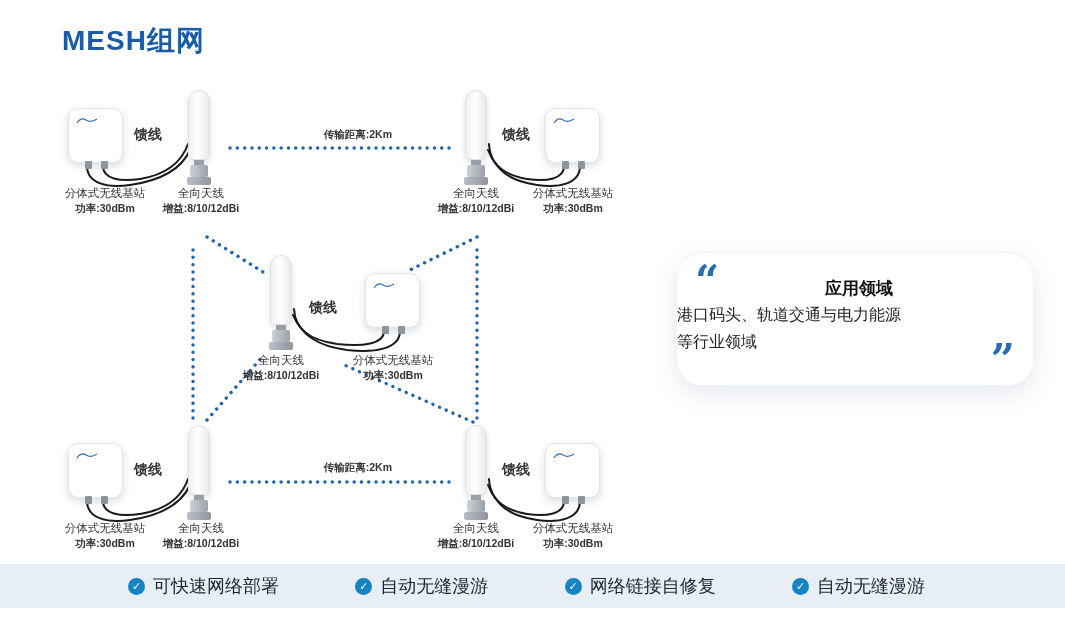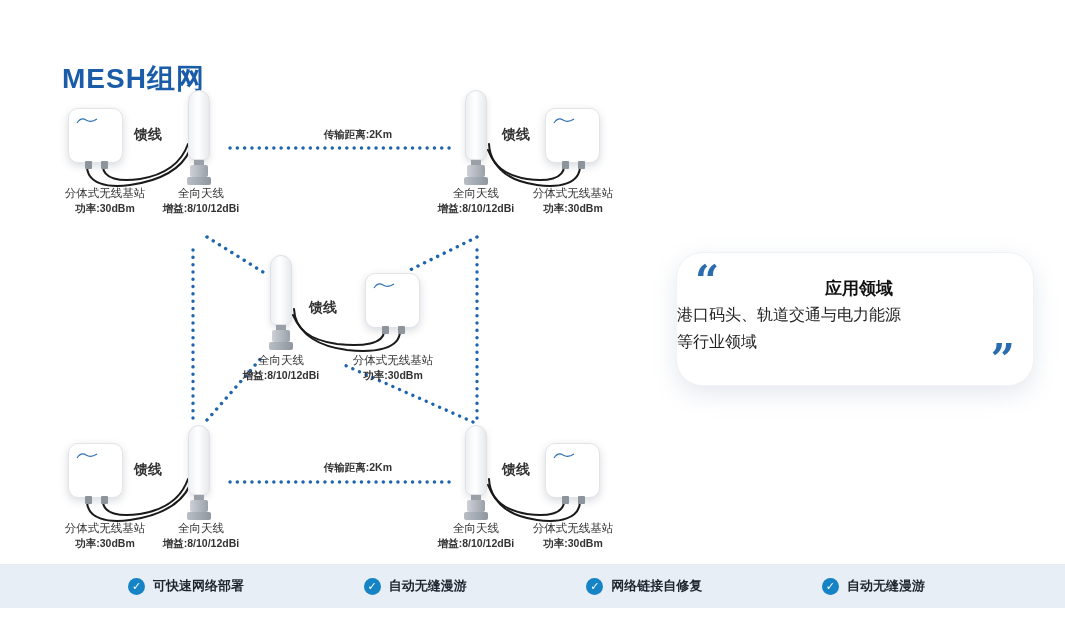--- a/index.html
+++ b/index.html
@@ -6,21 +6,21 @@
   html,body{width:1065px;height:628px}
   body{
     position:relative;background:#ffffff;overflow:hidden;
     font-family:"Liberation Sans","DejaVu Sans",sans-serif;color:#333;
   }
   .stage{position:absolute;inset:0}
 
   
   .page-title{
     position:absolute;left:62px;top:22px;
-    font-size:28px;font-weight:bold;color:#1a5ca8;letter-spacing:1px;margin-top:38px;
+    font-size:28px;font-weight:bold;color:#1a5ca8;letter-spacing:1px;
   }
 
   
   .links{position:absolute;left:0;top:0;pointer-events:none}
 
   .distance{
     position:absolute;width:120px;text-align:right;
     font-size:10.5px;font-weight:bold;color:#333;
   }
   .d-top{left:272px;top:128px}
@@ -103,21 +103,21 @@
     position:absolute;left:0;right:0;top:564px;height:44px;background:#e8eef5;
     display:flex;align-items:center;justify-content:space-between;
     padding:0 140px 0 128px;
   }
   .feature{display:flex;align-items:center;gap:8px}
   .check{
     width:17px;height:17px;border-radius:50%;
     background:#1583c4;color:#fff;font-size:11px;font-weight:bold;
     display:flex;align-items:center;justify-content:center;flex:0 0 auto;
   }
-  .feature .txt{font-size:13px;font-weight:700;color:#1c242e}
+  .feature .txt{font-size:18px;font-weight:400;color:#1c242e}
 </style>
 </head>
 <body>
 
 <div class="stage">
 
   <div class="page-title">MESH组网</div>
 
   <svg class="links" width="1065" height="628" viewBox="0 0 1065 628">
     <g stroke="#1e64ae" stroke-width="3.4" stroke-linecap="round" stroke-dasharray="0.1 7.2" fill="none">

